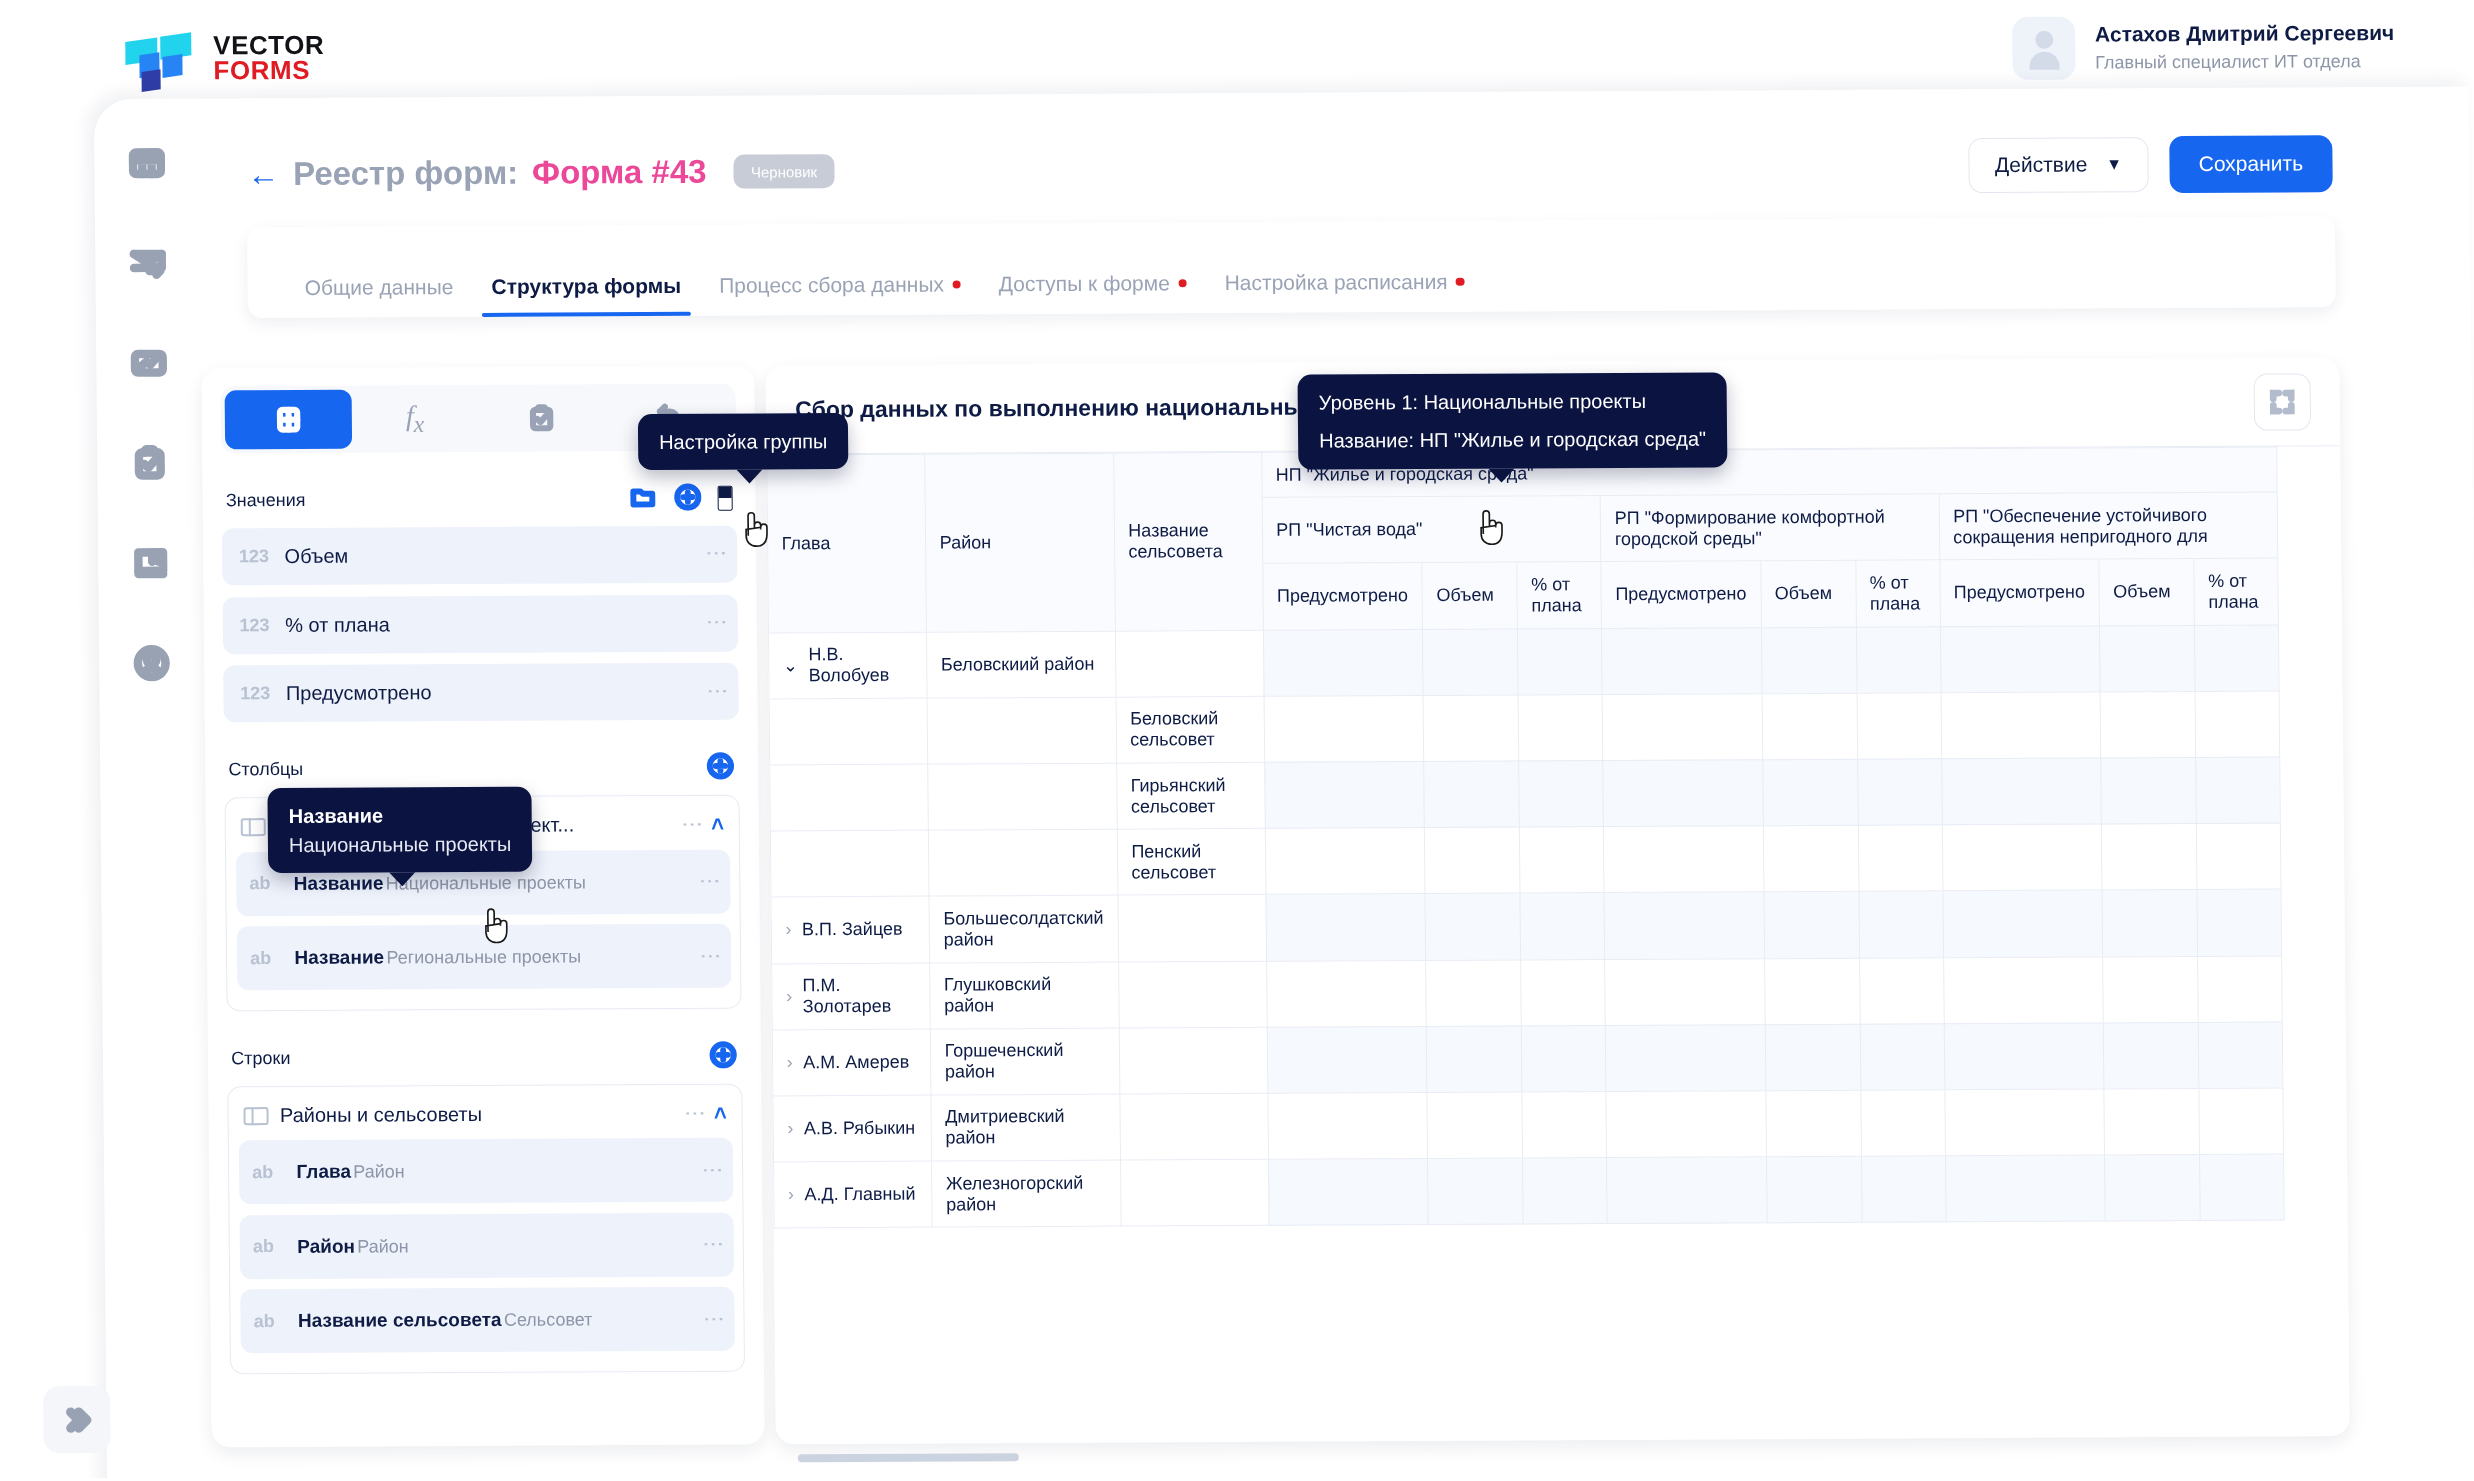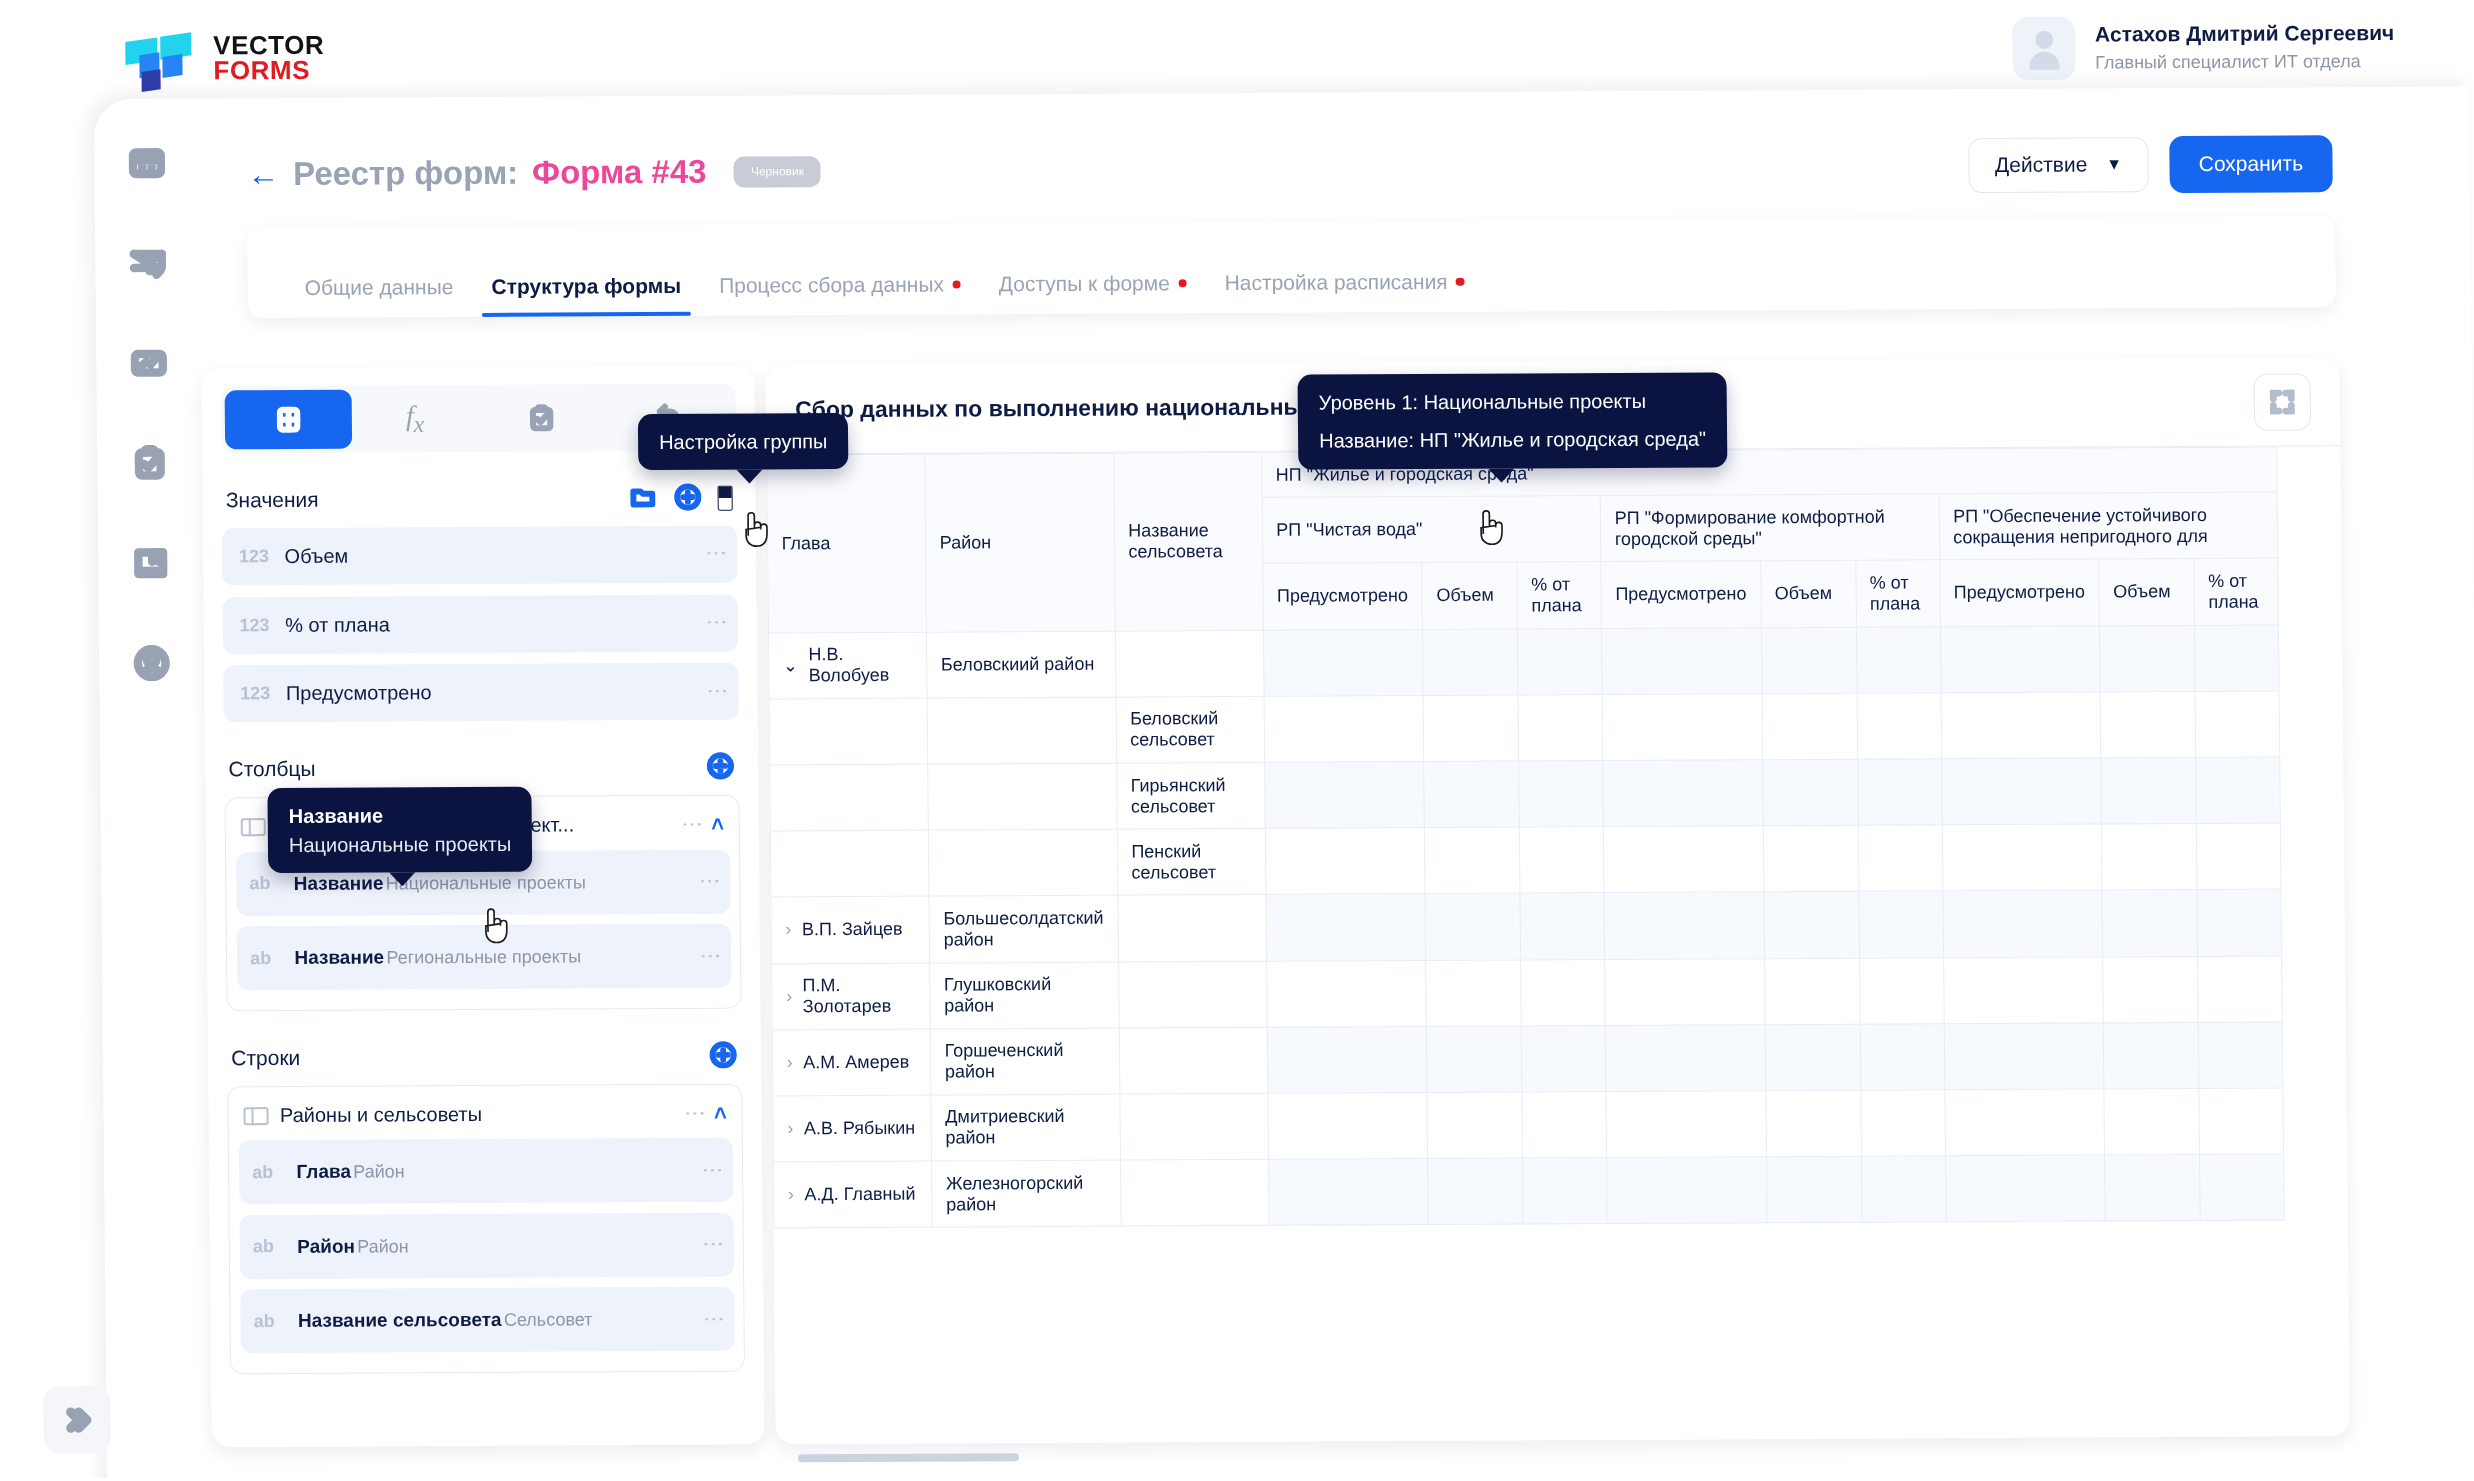--- a/index.html
+++ b/index.html
@@ -82,21 +82,21 @@
   .page-head {
     position: absolute; left: 253px; top: 141px; width: 2085px;
     display: flex; align-items: center; justify-content: space-between;
   }
   .crumbs { display: flex; align-items: center; gap: 13.7px; }
   .back-arrow { font-size: 32px; color: #1766f0; line-height: 1; }
   .crumb-prev { font-size: 33px; font-weight: 700; color: #9aa3b5; }
   .crumb-cur { font-size: 33px; font-weight: 700; color: #ec4899; }
   .badge-draft {
     margin-left: 13.7px; background: #c7ccd6; color: #ffffff;
-    font-size: 12px; border-radius: 10.5px; padding: 8.4px 17px; font-weight: 400;
+    font-size: 15px; border-radius: 10.5px; padding: 8.4px 17px; font-weight: 400;
   }
   .head-actions { display: flex; align-items: center; gap: 21px; }
   .btn-ghost {
     background: #ffffff; border: 1.6px solid #e2e6ee; border-radius: 13.7px;
     font-size: 21px; color: #0d1b45; padding: 14.7px 25px;
     display: flex; align-items: center; gap: 19px;
   }
   .btn-ghost .caret { font-size: 16px; color: #0d1b45; }
   .btn-primary {
     background: #1766f0; color: #ffffff; border: none; border-radius: 13.7px;
@@ -138,21 +138,21 @@
   }
   .seg-item.active { background: #1766f0; }
   .seg-item svg { width: 29.5px; height: 29.5px; stroke: #9aa3b5; fill: none; stroke-width: 5; stroke-linecap: round; stroke-linejoin: round; }
   .seg-item.active svg { stroke: #ffffff; }
   .seg-item .fx { font-size: 28.4px; color: #9aa3b5; font-style: italic; font-family: "Liberation Serif", serif; }
 
   .sec-head {
     display: flex; align-items: center; justify-content: space-between;
     margin-top: 32px; margin-bottom: 12.6px; padding: 0 4.2px;
   }
-  .sec-title { font-size: 21px; color: #0d1b45; font-weight: 400; }
+  .sec-title { font-size: 18px; color: #0d1b45; font-weight: 400; }
   .sec-tools { display: flex; align-items: center; gap: 16px; }
   .ic-folder svg, .ic-plus svg { width: 28.4px; height: 28.4px; stroke: #1766f0; fill: none; stroke-width: 5; stroke-linecap: round; stroke-linejoin: round; }
   .ic-mini { width: 14.7px; height: 25px; display: inline-block; background:
       linear-gradient(to bottom, #0d1b45 50%, #ffffff 50%); border: 1.6px solid #0d1b45; border-radius: 2.1px; }
 
   .chip {
     background: #eef2fb; border-radius: 11.6px; height: 57px;
     display: flex; align-items: center; padding: 0 14.7px; margin-bottom: 11.6px;
     gap: 13.7px;
   }

